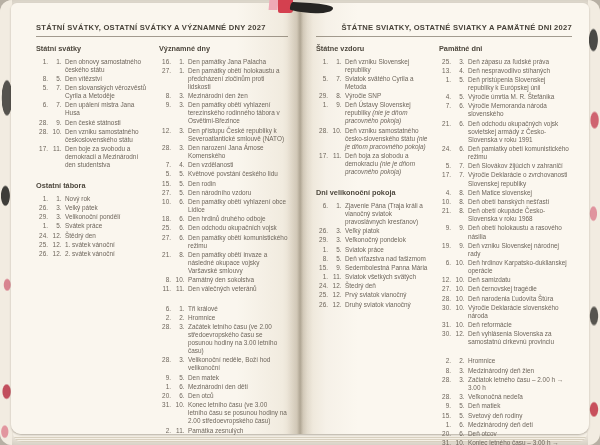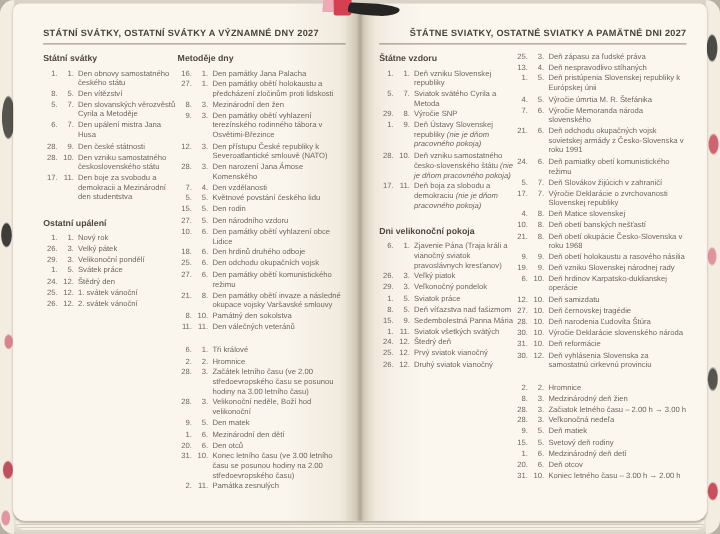--- a/index.html
+++ b/index.html
@@ -31,21 +31,21 @@
   .page.pleft{border-radius:6px 0 0 10px;
     background:linear-gradient(to right,#faf6ee 0 78%,#f1ebdf 94%,#ddd4c3 100%);}
   .page.pright{border-radius:0 6px 10px 0;
     background:linear-gradient(to right,#d9d0bf 0,#ece5d7 2.5%,#f6f1e8 9%,#fbf7ef 20%);}
   .content{position:absolute;inset:0;}
   .pleft .content{padding:20px 12px 0 25px;}
   .pright .content{padding:20px 17px 0 16px;}
   .page-header{font-weight:bold;font-size:7.6px;color:#474239;letter-spacing:.25px;}
   .pright .page-header{text-align:right;}
   .rule{border-bottom:1px solid rgba(104,94,78,.6);margin-top:4px;}
-  .cols{display:flex;gap:0;margin-top:7px;}
+  .cols{display:flex;gap:11px;margin-top:7px;}
   .col1{width:112px;flex:none;}
   .col2{flex:1;min-width:0;}
   .sec-h{font-size:7.3px;font-weight:bold;color:#4e483e;margin:0 0 4.5px 0;}
   section.gap{margin-top:12px;}
   .list{}
   .row{display:grid;grid-template-columns:12px 10px 1fr;column-gap:3.5px;
        font-size:6.4px;line-height:8.1px;color:#6e665c;margin-bottom:1.1px;}
   .d,.m{text-align:right;white-space:nowrap;}
   .note{font-style:italic;}
   .note:empty{display:none;}
@@ -118,21 +118,21 @@
                   </div>
 
                   <div class="row">
                     <span class="d">17.</span>
                     <span class="m">11.</span>
                     <span class="t"><span>Den boje za svobodu a demokracii a Mezinárodní den studentstva</span></span>
                   </div>
                 </div>
             </section>
             <section class="gap">
-              <div class="sec-h">Ostatní upálení</div>
+              <div class="sec-h">Ostatní tábora</div>
               <div class="list">
 
                   <div class="row">
                     <span class="d">1.</span>
                     <span class="m">1.</span>
                     <span class="t"><span>Nový rok</span></span>
                   </div>
 
                   <div class="row">
                     <span class="d">26.</span>
@@ -167,21 +167,21 @@
                   <div class="row">
                     <span class="d">26.</span>
                     <span class="m">12.</span>
                     <span class="t"><span>2. svátek vánoční</span></span>
                   </div>
                 </div>
             </section>
           </div>
           <div class="col2">
             <section>
-              <div class="sec-h">Metoděje dny</div>
+              <div class="sec-h">Významné dny</div>
               <div class="list">
 
                   <div class="row">
                     <span class="d">16.</span>
                     <span class="m">1.</span>
                     <span class="t"><span>Den památky Jana Palacha</span></span>
                   </div>
 
                   <div class="row">
                     <span class="d">27.</span>
@@ -449,20 +449,21 @@
                   <div class="row">
                     <span class="d">26.</span>
                     <span class="m">12.</span>
                     <span class="t"><span>Druhý sviatok vianočný</span></span>
                   </div>
                 </div>
             </section>
           </div>
           <div class="col2">
             <section>
+              <div class="sec-h">Pamätné dni</div>
               <div class="list">
 
                   <div class="row">
                     <span class="d">25.</span>
                     <span class="m">3.</span>
                     <span class="t"><span>Deň zápasu za ľudské práva</span></span>
                   </div>
 
                   <div class="row">
                     <span class="d">13.</span>

